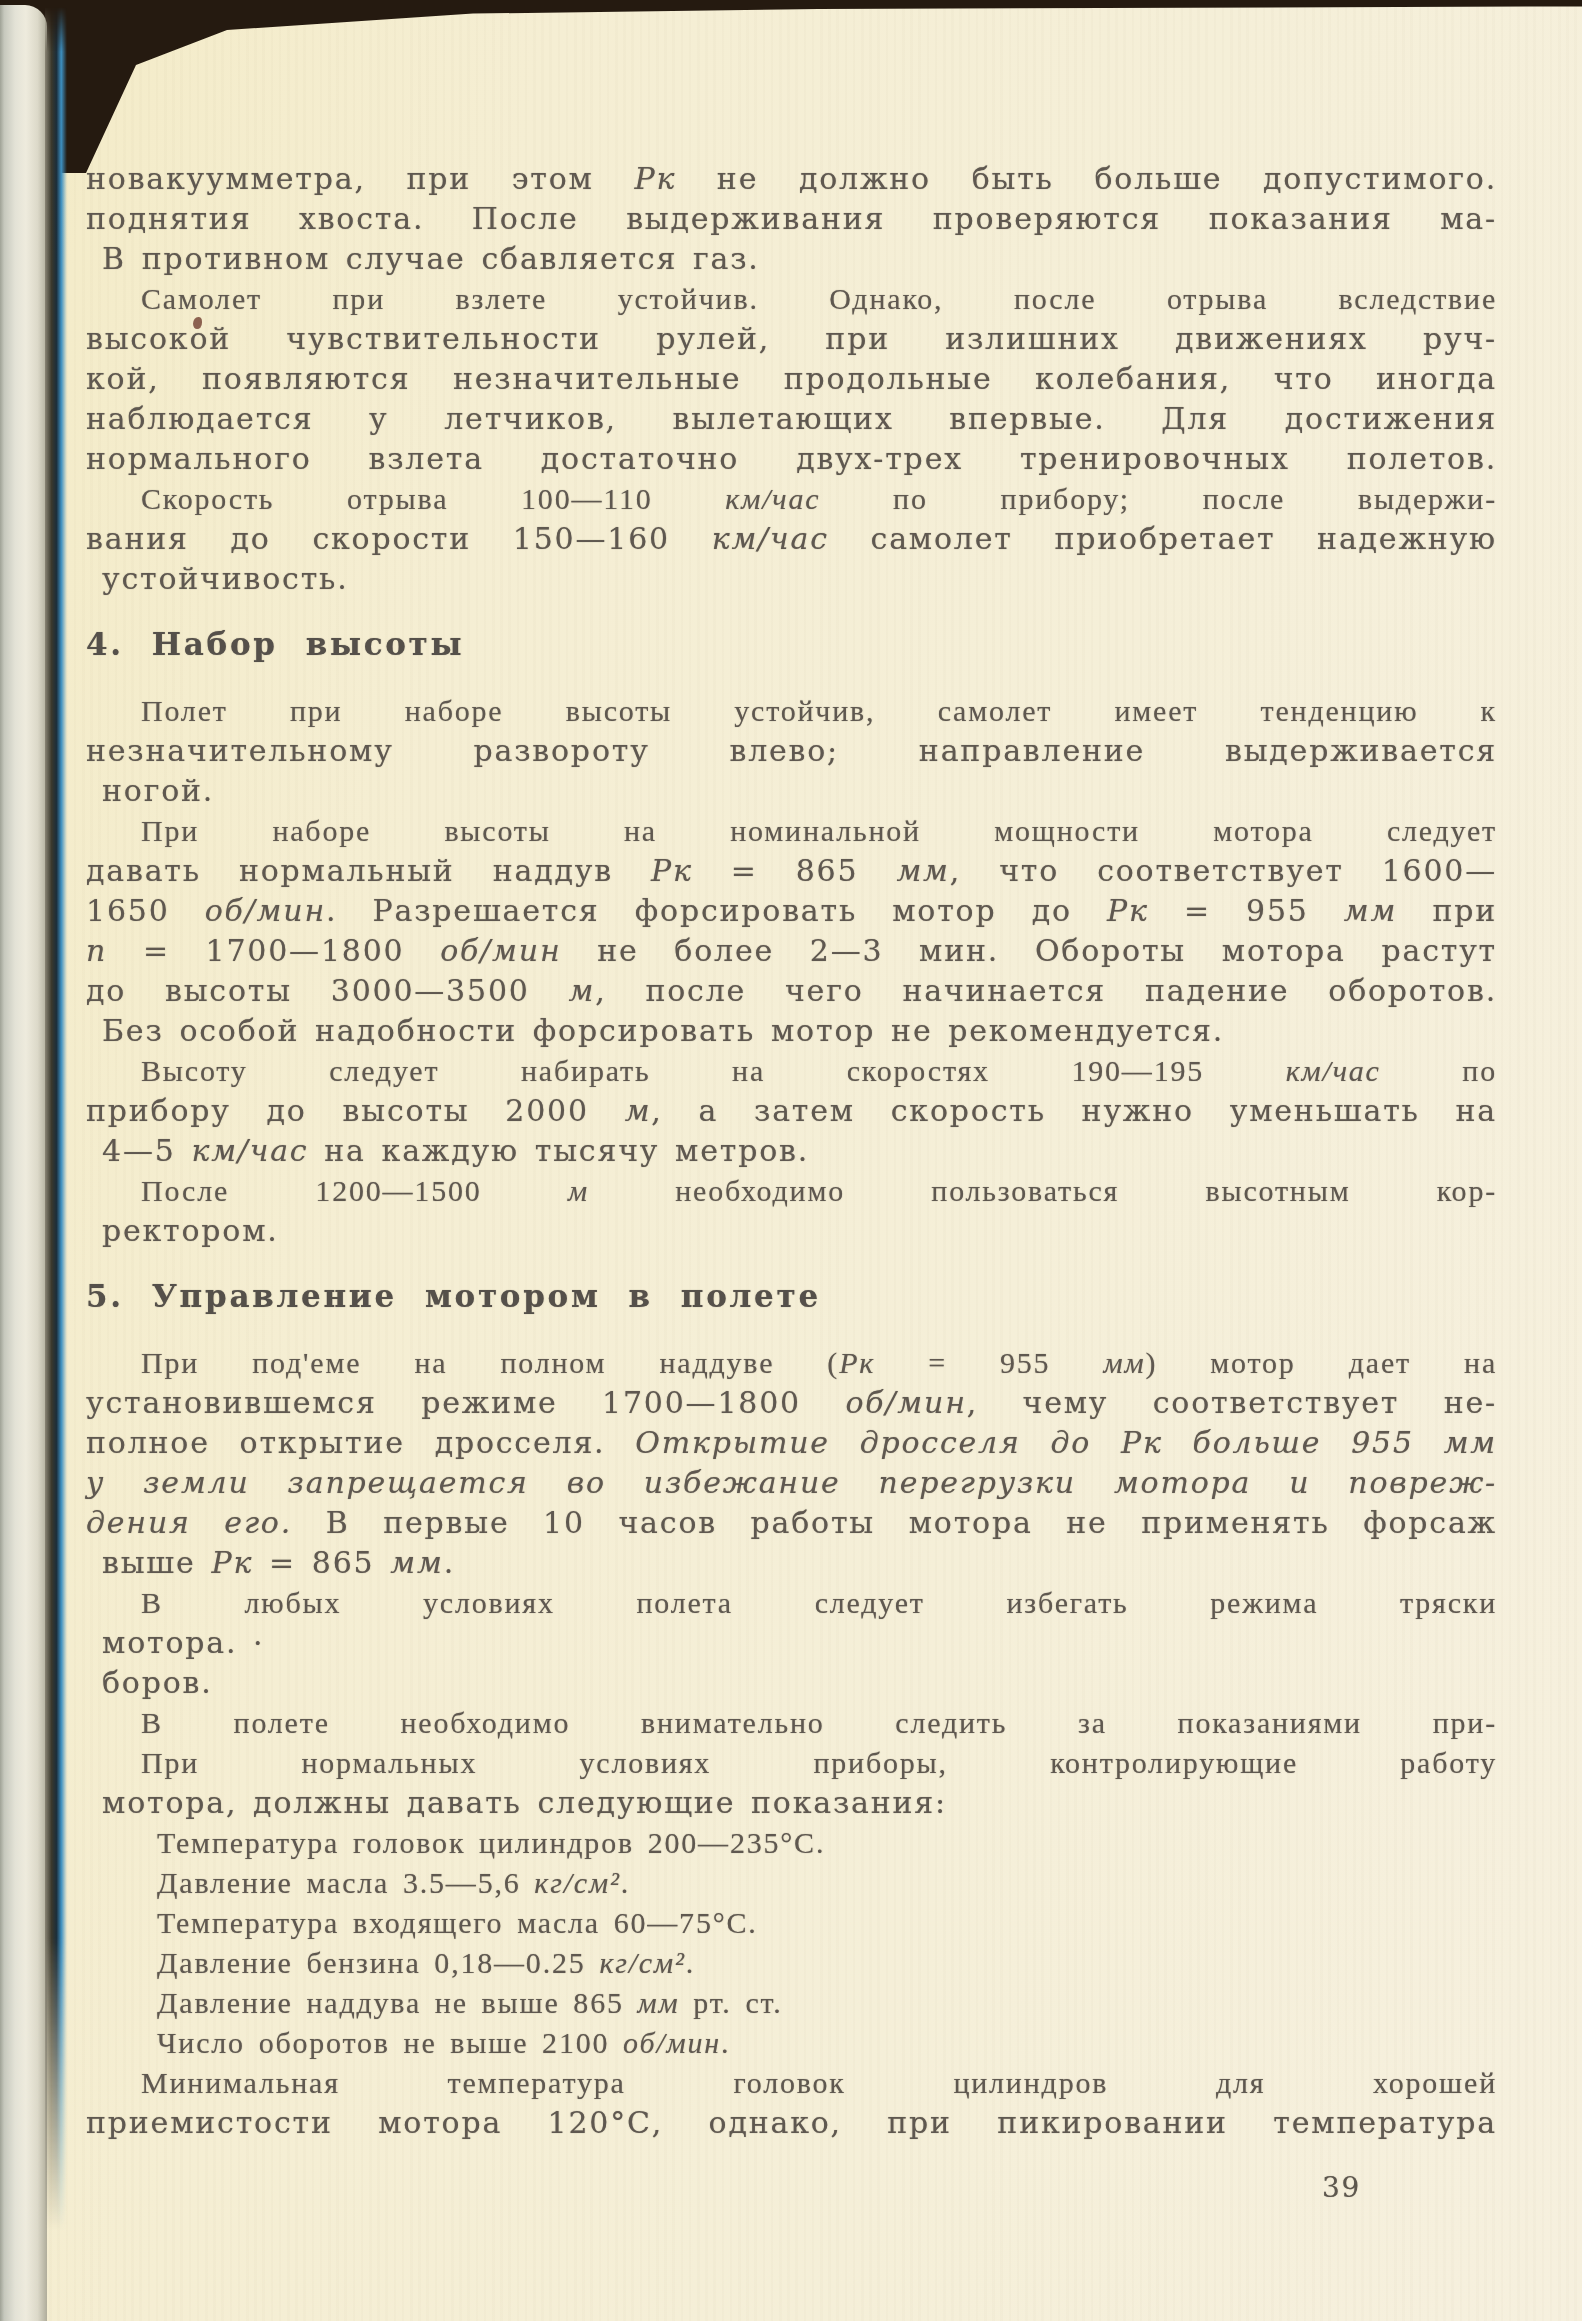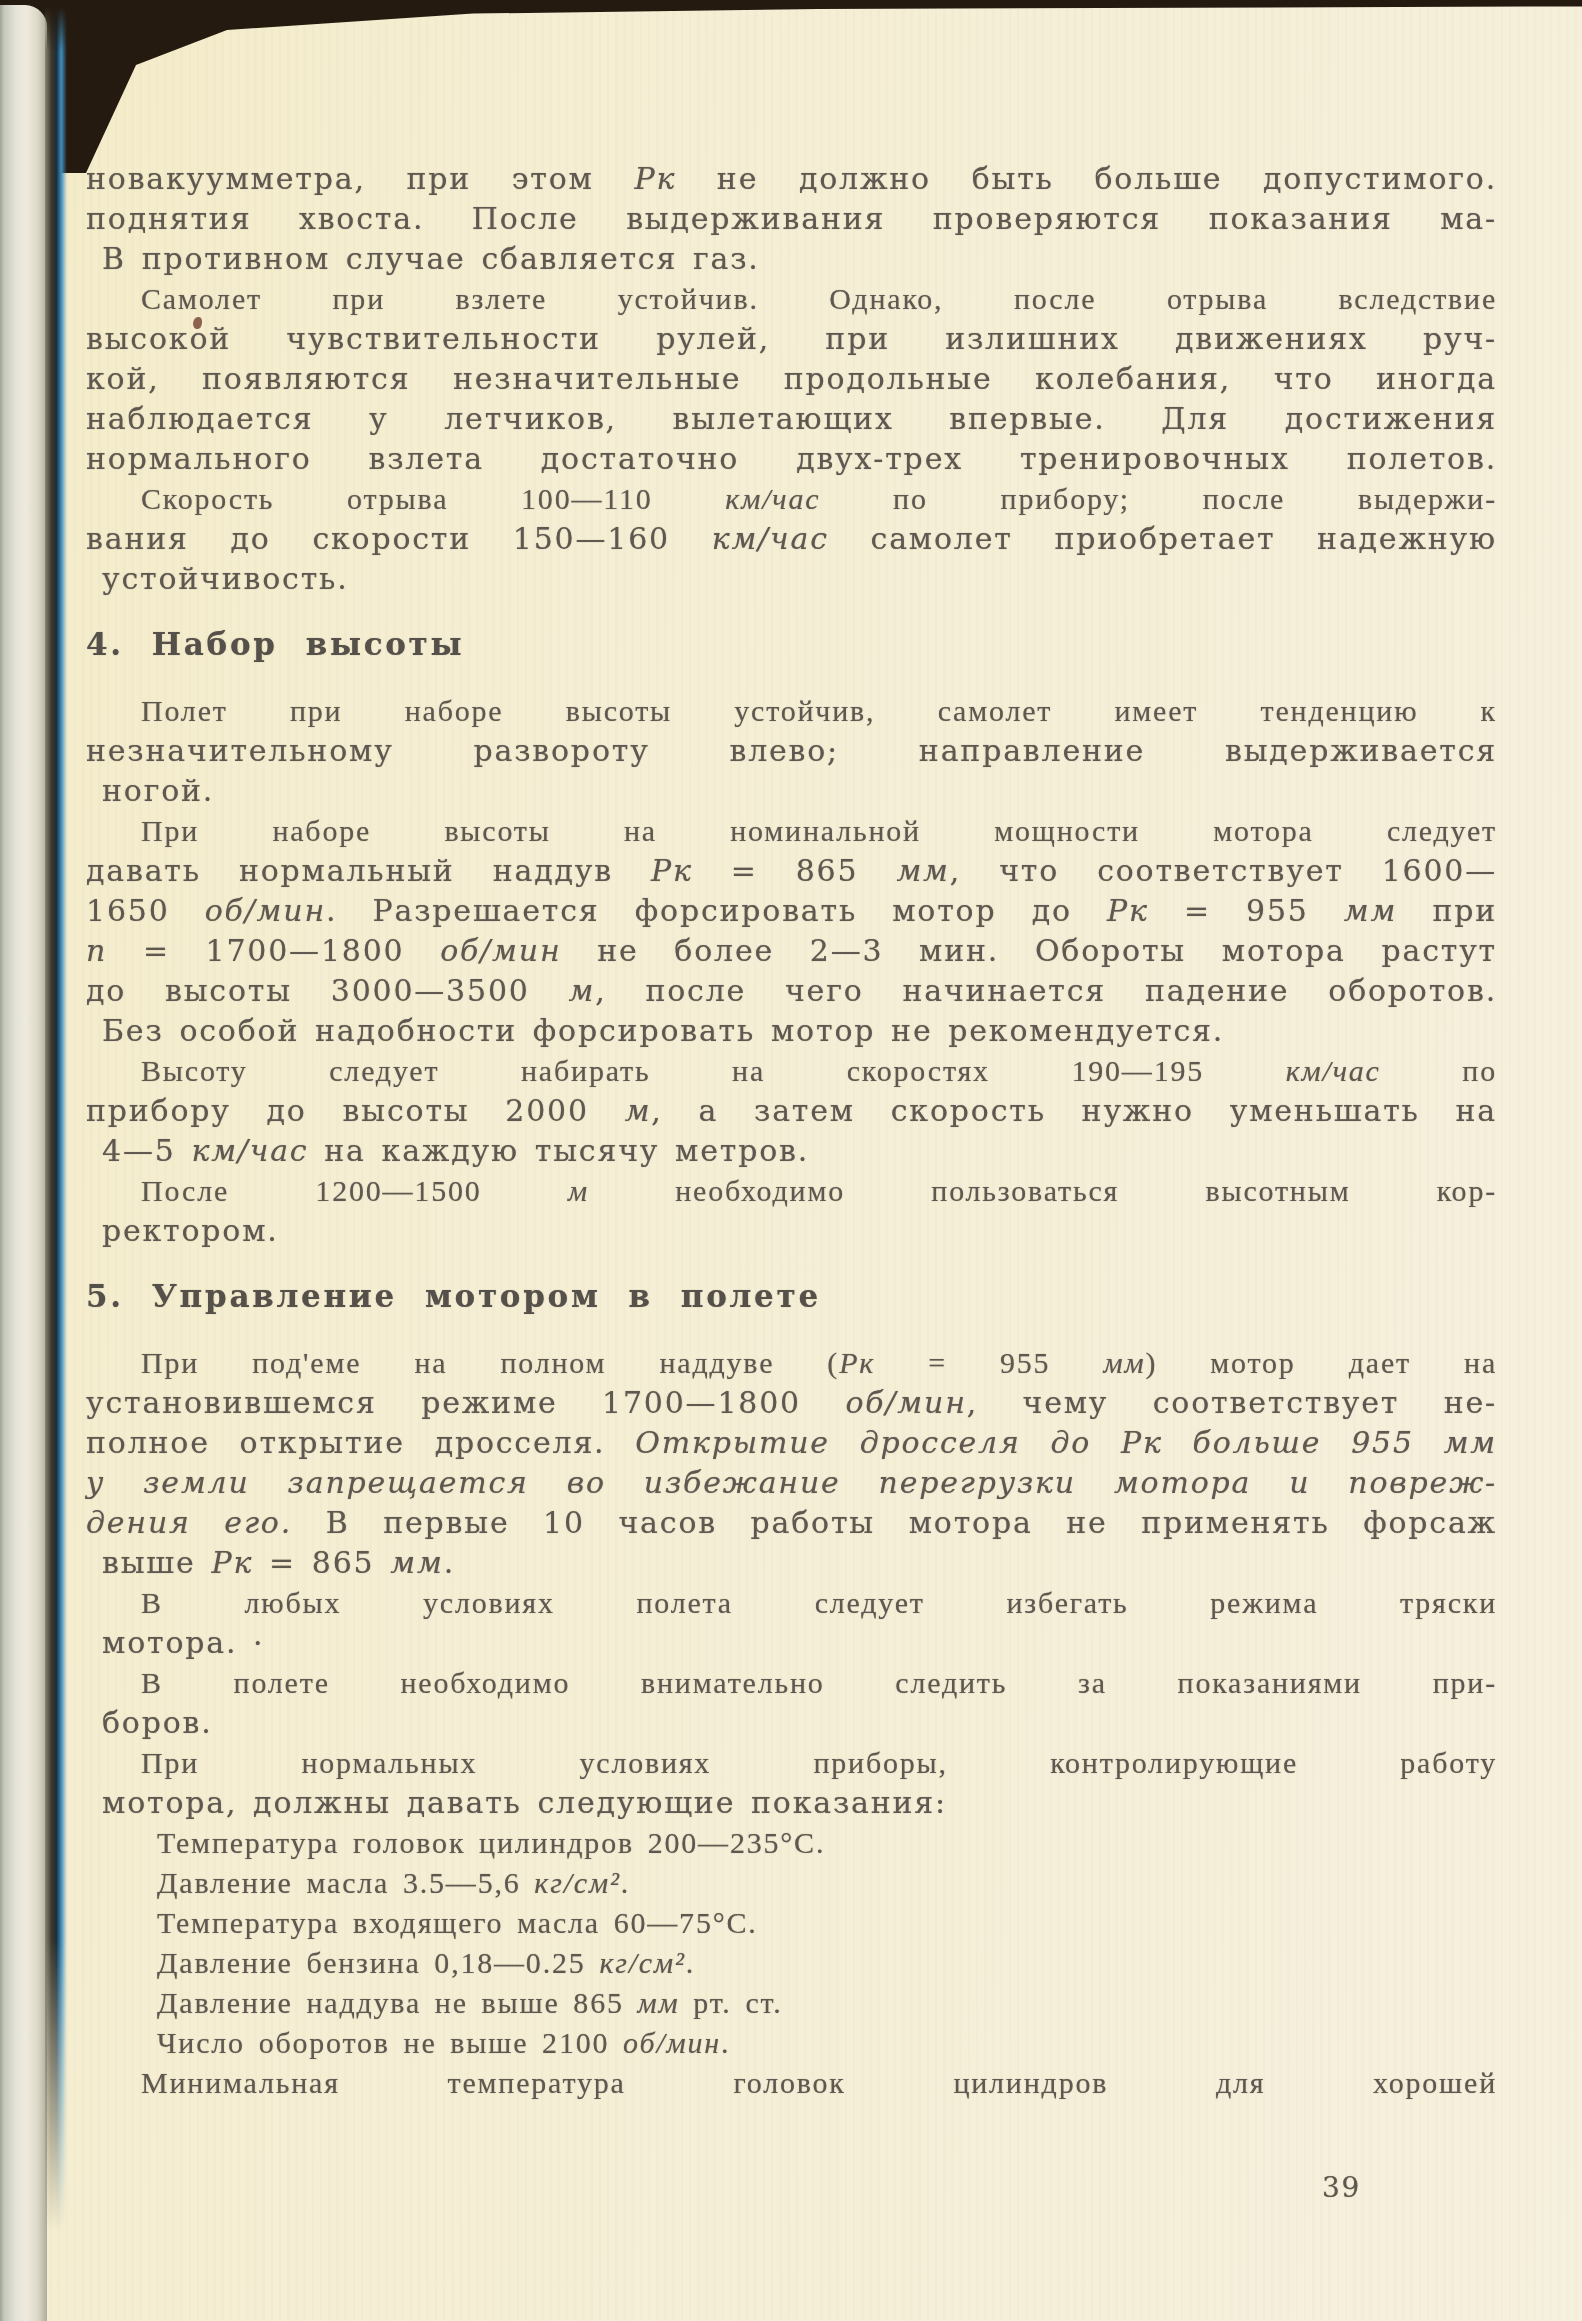--- a/index.html
+++ b/index.html
@@ -95,27 +95,28 @@
       <div class="tline wrapok"><span>ректором.</span></div>
       <div class="heading">5. Управление мотором в полете</div>
       <div class="tline fill ind"><span>При под'еме на полном наддуве (</span><span class="it">Рк</span><span> = 955 </span><span class="it">мм</span><span>) мотор дает на</span></div>
       <div class="tline fill"><span>установившемся режиме 1700—1800 </span><span class="it">об/мин</span><span>, чему соответствует не-</span></div>
       <div class="tline fill"><span>полное открытие дросселя. </span><span class="it">Открытие дросселя до Рк больше 955 мм</span></div>
       <div class="tline fill"><span class="it">у земли запрещается во избежание перегрузки мотора и повреж-</span></div>
       <div class="tline fill"><span class="it">дения его.</span><span> В первые 10 часов работы мотора не применять форсаж</span></div>
       <div class="tline wrapok"><span>выше </span><span class="it">Рк</span><span> = 865 </span><span class="it">мм</span><span>.</span></div>
       <div class="tline fill ind"><span>В любых условиях полета следует избегать режима тряски</span></div>
       <div class="tline wrapok"><span>мотора. ·</span></div>
+      <div class="tline wrapok"><span>боров.</span></div>
       <div class="tline fill ind"><span>В полете необходимо внимательно следить за показаниями при-</span></div>
-      <div class="tline wrapok"><span>боров.</span></div>
       <div class="tline fill ind"><span>При нормальных условиях приборы, контролирующие работу</span></div>
       <div class="tline wrapok"><span>мотора, должны давать следующие показания:</span></div>
       <div class="tline wrapok ind"><span>Температура головок цилиндров 200—235°С.</span></div>
       <div class="tline wrapok ind"><span>Давление масла 3.5—5,6 </span><span class="it">кг/см²</span><span>.</span></div>
       <div class="tline wrapok ind"><span>Температура входящего масла 60—75°С.</span></div>
       <div class="tline wrapok ind"><span>Давление бензина 0,18—0.25 </span><span class="it">кг/см²</span><span>.</span></div>
       <div class="tline wrapok ind"><span>Давление наддува не выше 865 </span><span class="it">мм</span><span> рт. ст.</span></div>
       <div class="tline wrapok ind"><span>Число оборотов не выше 2100 </span><span class="it">об/мин</span><span>.</span></div>
       <div class="tline fill ind"><span>Минимальная температура головок цилиндров для хорошей</span></div>
+      <div class="tline fill"><span>приемистости мотора 120°С, однако, при пикировании температура</span></div>
     </div>
   <div class="page-number">39</div>
 </div>
 
 
 </body></html>

